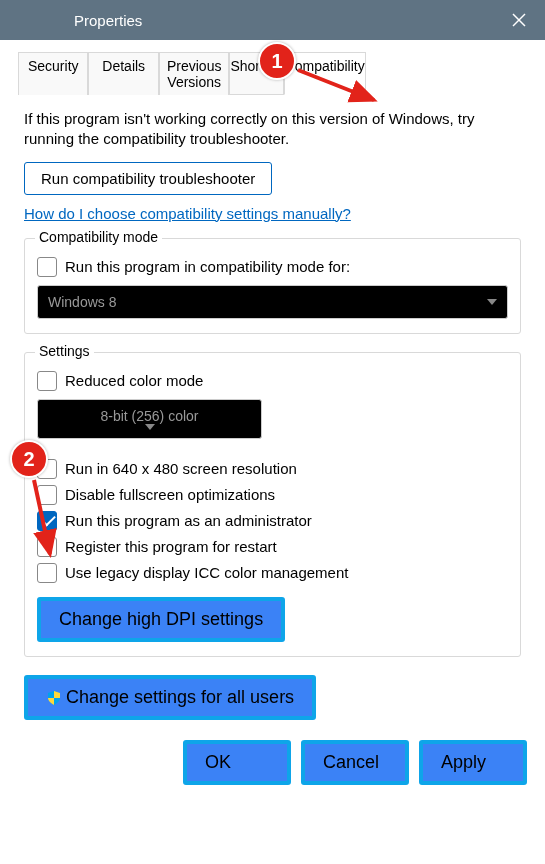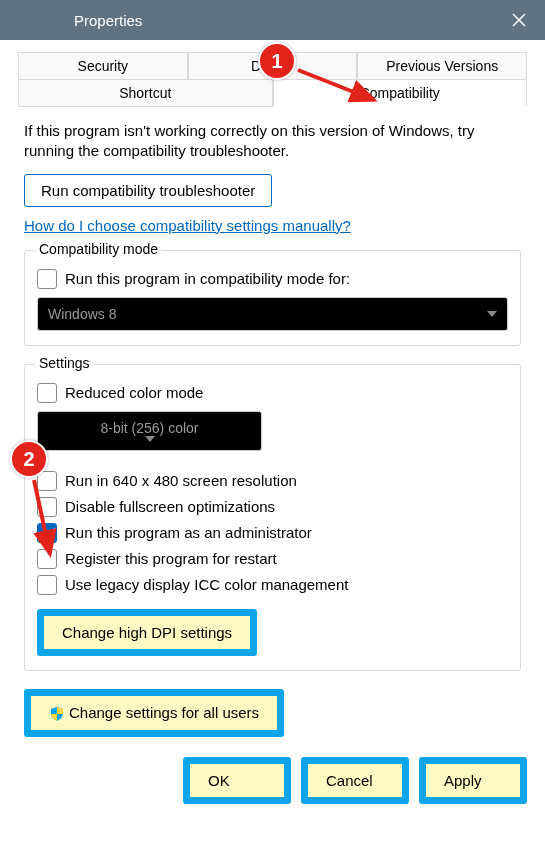--- a/index.html
+++ b/index.html
@@ -5,21 +5,21 @@
 * { box-sizing: border-box; margin: 0; padding: 0; }
 body { font-family: "Segoe UI", Tahoma, sans-serif; font-size: 14px; background: #fff; width: 545px; height: 864px; overflow: hidden; }
 
 .titlebar { background: #5f7383; color: #fff; height: 40px; display: flex; align-items: center; padding: 0 14px; }
 .titlebar .title { flex: 1; font-size: 15px; padding-left: 60px; }
 .titlebar .close { width: 24px; height: 24px; display: flex; align-items: center; justify-content: center; cursor: pointer; }
 .titlebar .close svg { width: 16px; height: 16px; }
 
 .content { padding: 12px 18px 0 18px; }
 
-.tabs { display: flex; flex-direction: column; }
+.tabs { display: flex; }
 .tab-row { display: flex; }
 .tab { flex: 1; text-align: center; padding: 5px 0; background: #f9f9f9; border: 1px solid #d9d9d9; cursor: pointer; font-size: 14px; }
 .tab.active { background: #fff; border-bottom: 1px solid #fff; }
 .tab-row:first-child .tab { border-bottom: none; }
 
 .pane { padding: 14px 6px 10px 6px; }
 
 .intro { line-height: 1.35; margin-bottom: 12px; font-size: 15px; }
 
 .run-trouble { border: 1px solid #0067c0; background: #fff; border-radius: 3px; padding: 7px 16px; font-size: 15px; cursor: pointer; margin-bottom: 10px; }
@@ -32,21 +32,21 @@
 .check-row { display: flex; align-items: center; gap: 8px; margin: 6px 0; }
 .check { width: 20px; height: 20px; border: 1px solid #888; border-radius: 3px; background: #fff; cursor: pointer; flex-shrink: 0; display: flex; align-items: center; justify-content: center; }
 .check.checked { background: #0067c0; border-color: #0067c0; }
 .check.checked::after { content: ""; width: 6px; height: 11px; border: solid #fff; border-width: 0 2px 2px 0; transform: rotate(45deg) translateY(-2px); }
 .check-label { font-size: 15px; }
 
 .select { border: 1px solid #ccc; border-radius: 3px; padding: 8px 10px; color: #999; display: flex; justify-content: space-between; align-items: center; margin-top: 8px; cursor: pointer; background: #000000; }
 .select.narrow { width: 225px; flex-direction: column; }
 .chev { width: 0; height: 0; border-left: 5px solid transparent; border-right: 5px solid transparent; border-top: 6px solid #888; }
 
-.btn { border: 7px solid #0ea5e9; background: #fef9c3; border-radius: 3px; padding: 8px 18px; font-size: 15px; cursor: pointer; }
+.btn { border: 4px solid #0ea5e9; background: #3b82f6; border-radius: 3px; padding: 8px 18px; font-size: 18px; cursor: pointer; }
 
 .shield { display: inline-block; width: 16px; height: 16px; vertical-align: middle; margin-right: 4px; }
 
 .bottom-bar { display: flex; justify-content: flex-end; gap: 10px; padding: 10px 18px 14px 18px; }
 .bottom-bar .btn { min-width: 108px; text-align: left; }
 
 
 .badge { position: absolute; width: 38px; height: 38px; background: #e2231a; color: #fff; border-radius: 50%; display: flex; align-items: center; justify-content: center; font-size: 20px; font-weight: bold; z-index: 10; border: 2px solid #fff; box-shadow: 0 0 3px rgba(0,0,0,.3); }
 .arrow { position: absolute; z-index: 9; }
 .arrow svg { overflow: visible; }

